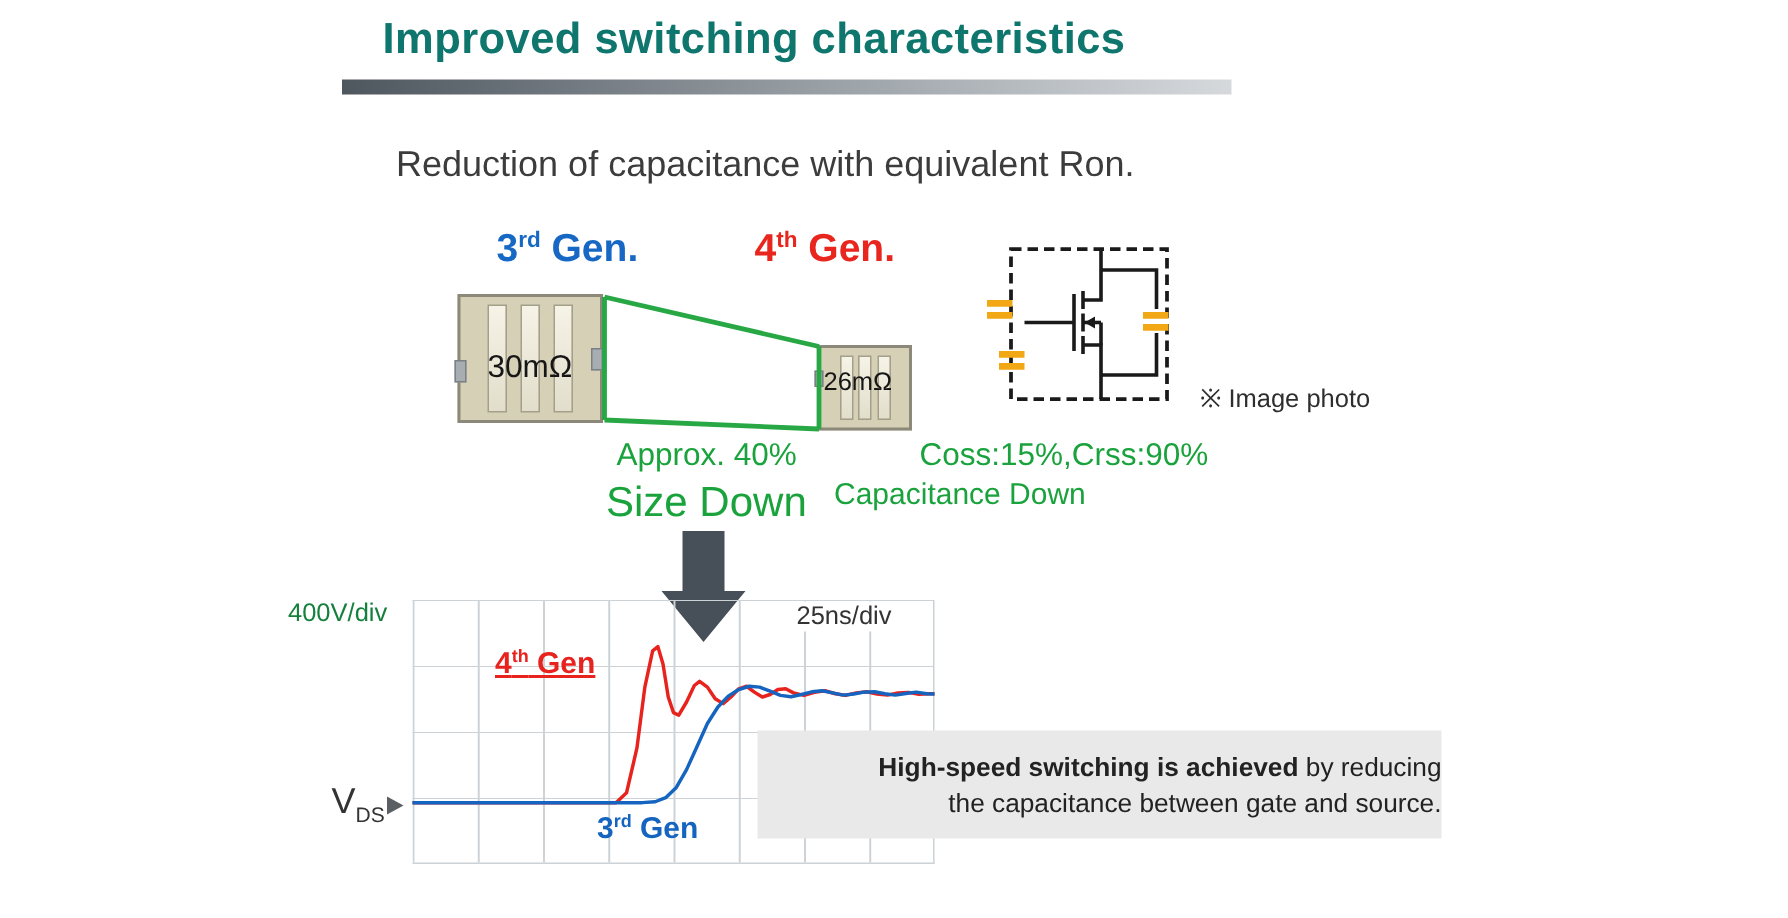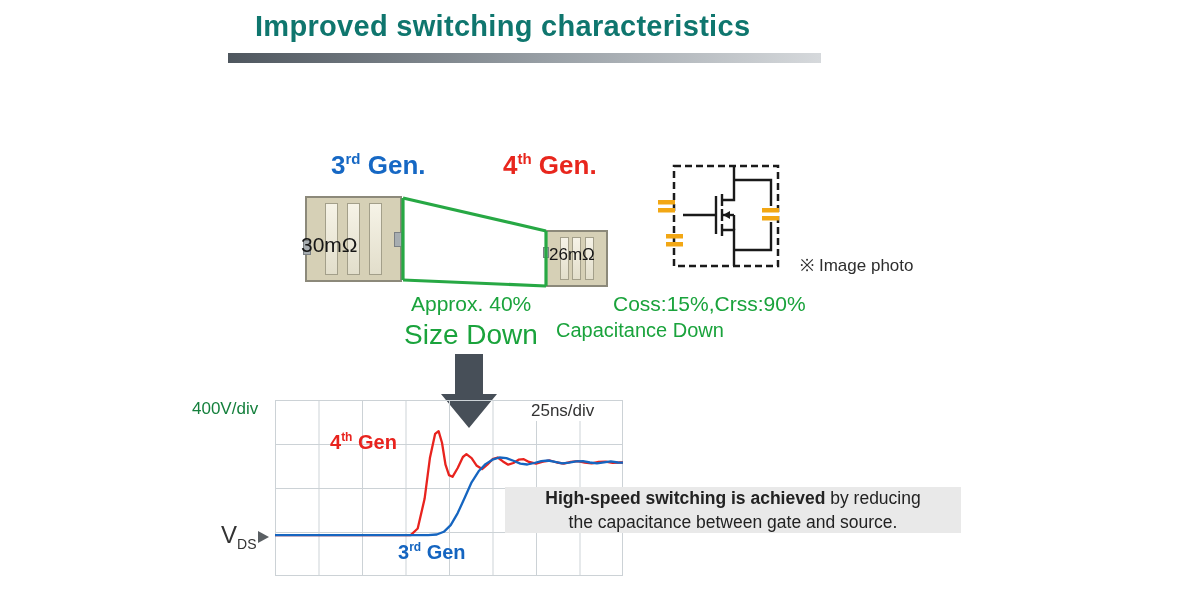--- a/index.html
+++ b/index.html
@@ -19,21 +19,21 @@
   .chip{position:absolute;background:#d6d0b6;border:2px solid #8c897a;display:flex;justify-content:space-evenly;padding:5px 9px;}
   .chip-large{left:305px;top:196px;width:97px;height:86px;}
   .chip-small{left:545px;top:230px;width:63px;height:57px;}
   .chip .bar{width:13px;background:linear-gradient(#f6f3e7,#e2decb);border:1px solid #a39f8a;}
   .chip-small .bar{width:9px;}
   .chip-pad{position:absolute;background:#a7adb1;border:1px solid #7b8084;}
   .pad1{left:303px;top:240px;width:8px;height:15px;}
   .pad2{left:394px;top:232px;width:8px;height:15px;}
   .pad3{left:543px;top:247px;width:6px;height:11px;}
   .chip-label{position:absolute;color:#161616;}
-  .chip-label-large{left:301px;top:233px;font-size:21px;}
+  .chip-label-large{left:325px;top:233px;font-size:21px;}
   .chip-label-small{left:549px;top:245px;font-size:17px;}
 
   .connector{position:absolute;left:0;top:0;pointer-events:none;}
   .circuit{position:absolute;left:650px;top:158px;}
   .image-note{position:absolute;left:800px;top:253px;font-size:17px;color:#2e2e2e;}
 
   .green{position:absolute;color:#1aa33c;font-weight:normal;}
   .approx{left:411px;top:292px;font-size:21px;}
   .size-down{left:404px;top:319px;font-size:28px;}
   .coss{left:613px;top:292px;font-size:21px;}
@@ -43,41 +43,42 @@
 
   .grid{position:absolute;left:275px;top:400px;width:348px;height:176px;
     background-image:linear-gradient(to right,#ccd2d6 1px,transparent 1px),
                      linear-gradient(to bottom,#ccd2d6 1px,transparent 1px);
     background-size:43.5px 44px;
     border-right:1px solid #ccd2d6;border-bottom:1px solid #ccd2d6;}
   .traces{position:absolute;left:275px;top:400px;}
 
   .vdiv{position:absolute;left:192px;top:399px;font-size:17px;color:#15803d;}
   .tdiv{position:absolute;left:529px;top:401px;font-size:17px;color:#333;background:#fff;padding:0 2px;}
-  .wf-gen4{position:absolute;left:330px;top:430px;font-size:20px;font-weight:bold;color:#e8231e;}
+  .wf-gen4{position:absolute;left:330px;top:430px;font-size:20px;font-weight:bold;color:#e8231e;text-decoration:underline;}
   .wf-gen3{position:absolute;left:398px;top:540px;font-size:20px;font-weight:bold;color:#1565c0;}
   .wf-gen4 sup,.wf-gen3 sup{font-size:12px;}
   .vds{position:absolute;left:221px;top:521px;font-size:24px;color:#333;}
   .vds sub{font-size:14px;}
   .vds-marker{position:absolute;left:258px;top:531px;width:0;height:0;
     border-top:6px solid transparent;border-bottom:6px solid transparent;border-left:11px solid #5a5f63;}
   .caption{position:absolute;left:344px;top:579px;font-size:17.5px;color:#333;}
 
-  .info-box{position:absolute;left:505px;top:487px;width:456px;height:46px;background:#e9e9e9;
+  .info-box{position:absolute;left:505px;top:487px;width:456px;height:72px;background:#e9e9e9;
     display:flex;flex-direction:column;justify-content:center;text-align:center;
-    font-size:17.5px;color:#222;line-height:1.4;}
+    font-size:17.5px;color:#222;line-height:1.4;align-items:flex-end;}
   .info-box .b{font-weight:bold;}
 </style>
 </head>
 <body>
 
 <div class="slide">
 
   <div class="title">Improved switching characteristics</div>
   <div class="title-bar"></div>
+  <div class="subtitle">Reduction of capacitance with equivalent Ron.</div>
 
   <div class="gen-label gen3"><span>3</span><sup>rd</sup><span> Gen.</span></div>
   <div class="gen-label gen4"><span>4</span><sup>th</sup><span> Gen.</span></div>
 
   <div class="chip chip-large">
     <div class="bar"></div>
     <div class="bar"></div>
     <div class="bar"></div>
   </div>
   <div class="chip chip-small">

